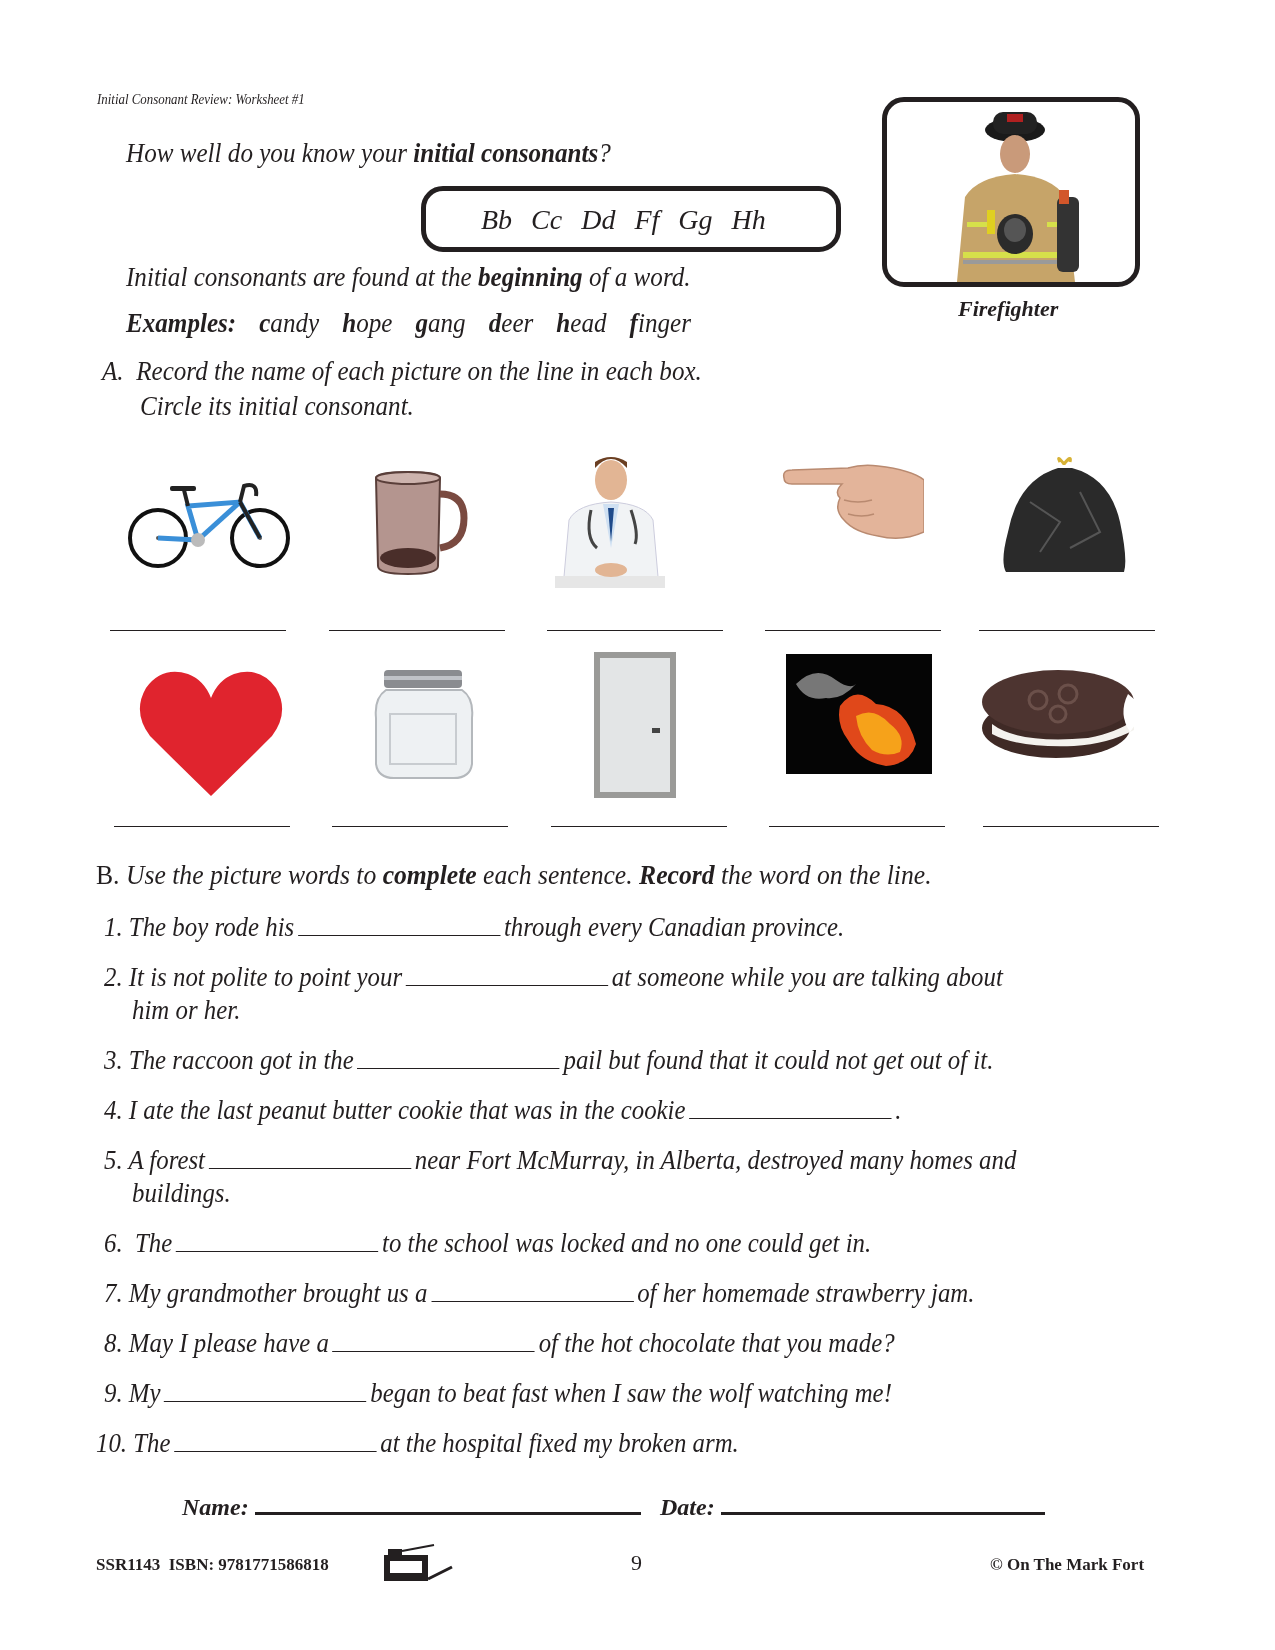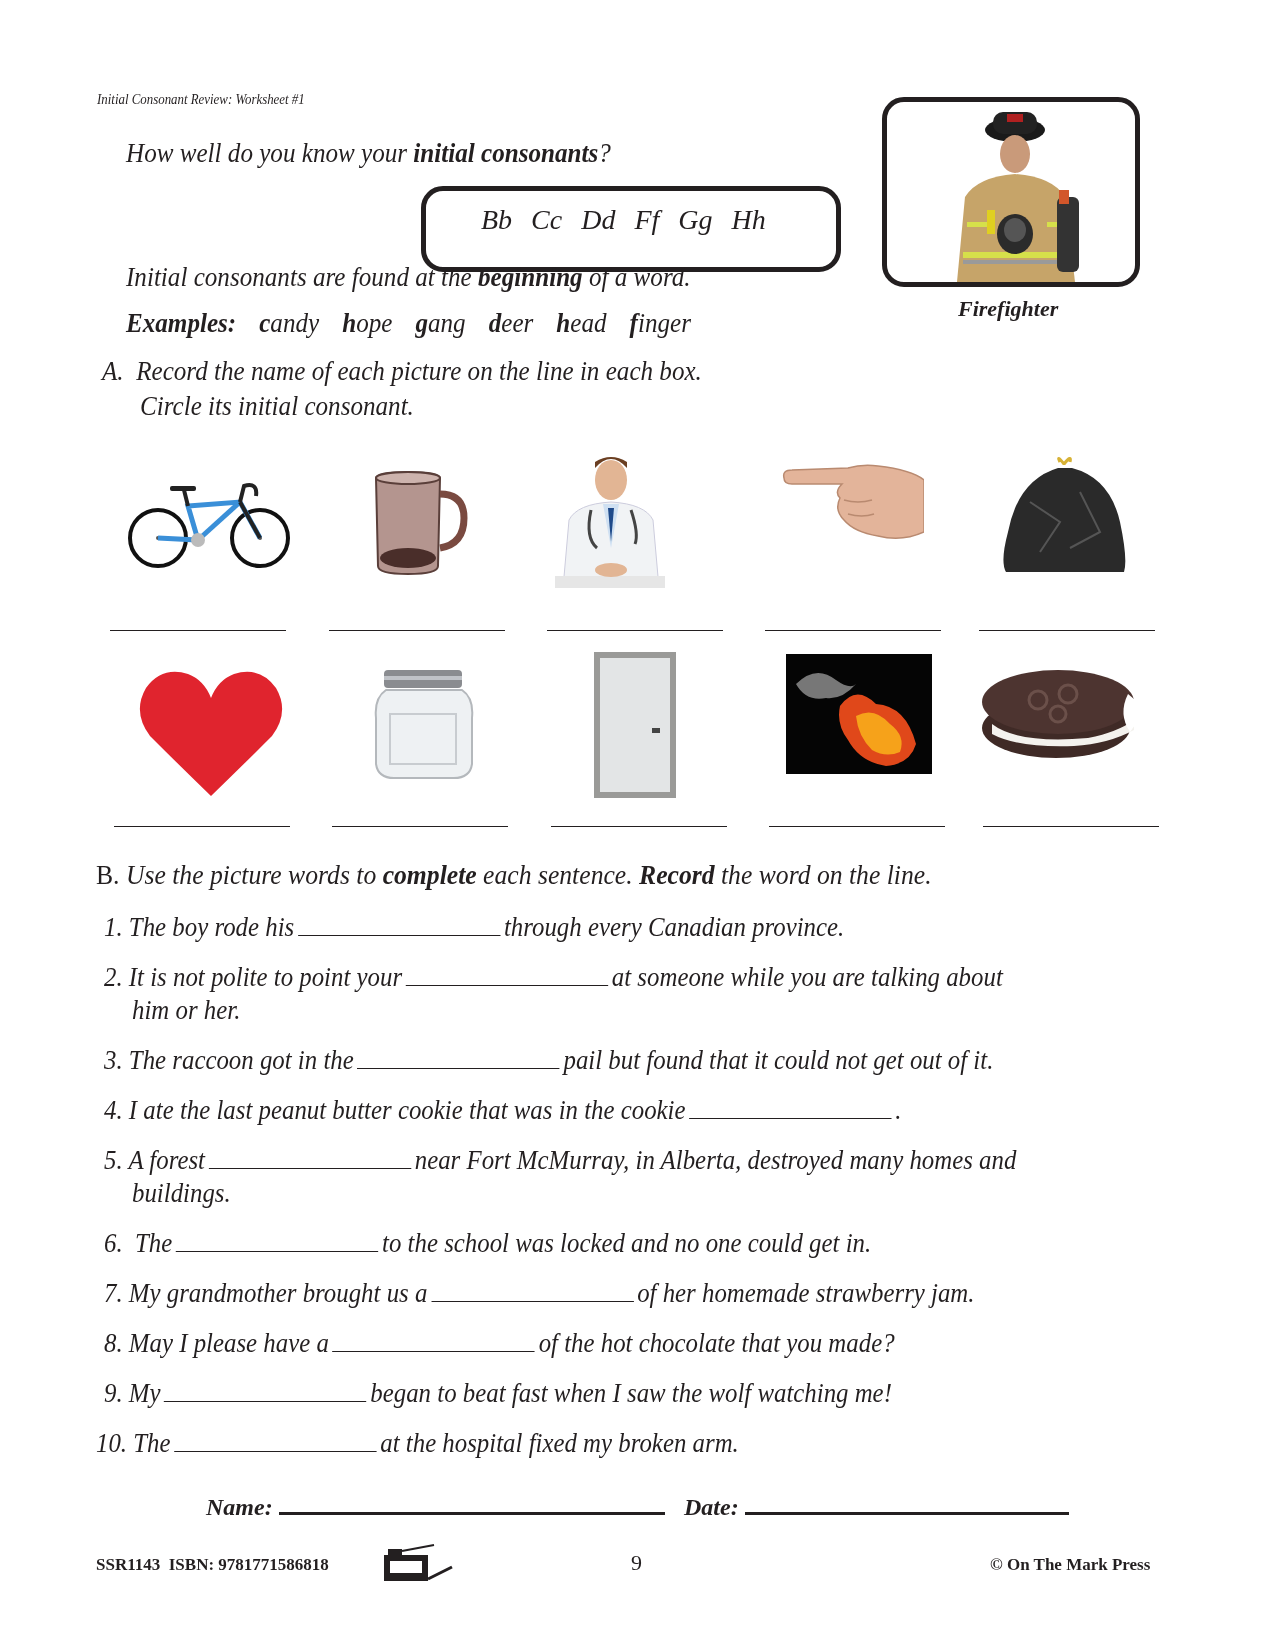--- a/index.html
+++ b/index.html
@@ -2,35 +2,35 @@
 <html><head>
 <meta charset="utf-8">
 <style>
   html, body { margin:0; padding:0; background:#ffffff; }
   body { width:1275px; height:1650px; position:relative; overflow:hidden;
          font-family:"Liberation Serif","DejaVu Serif",serif; color:#231f20; }
   .abs { position:absolute; }
   .b { font-weight:bold; }
   .header-title { left:97px; top:92px; font-size:14px; font-style:italic; transform:scaleX(0.92); transform-origin:left; }
   .q-line { left:126px; top:138px; font-size:27px; font-style:italic; transform:scaleX(0.93); transform-origin:left; }
-  .letters-box { left:421px; top:186px; width:420px; height:86px; border:5px solid #231f20; border-radius:22px; box-sizing:border-box; }
+  .letters-box { left:421px; top:186px; width:420px; height:66px; border:5px solid #231f20; border-radius:22px; box-sizing:border-box; }
   .letters { position:absolute; left:55px; top:13px; font-size:28px; font-style:italic; word-spacing:12px; white-space:nowrap; }
   .def-line { left:126px; top:262px; font-size:27px; font-style:italic; transform:scaleX(0.93); transform-origin:left; white-space:nowrap; }
   .ex-line { left:126px; top:308px; font-size:27px; font-style:italic; white-space:nowrap; transform:scaleX(0.93); transform-origin:left; }
   .ex-line .word { margin-left:18px; }
   .ff-frame { left:882px; top:97px; width:258px; height:190px; border:5px solid #231f20; border-radius:22px; box-sizing:border-box; overflow:hidden; background:#fff; }
   .ff-caption { left:958px; top:296px; font-size:22px; font-style:italic; font-weight:bold; }
   .secA1 { left:102px; top:356px; font-size:27px; font-style:italic; white-space:nowrap; transform:scaleX(0.93); transform-origin:left; }
   .secA2 { left:140px; top:391px; font-size:27px; font-style:italic; white-space:nowrap; transform:scaleX(0.93); transform-origin:left; }
   .pic { position:absolute; }
   .ansline { position:absolute; height:0; border-top:1.5px solid #231f20; width:176px; }
   .secB { left:96px; top:860px; font-size:27px; font-style:italic; white-space:nowrap; transform:scaleX(0.95); transform-origin:left; }
   .sent { position:absolute; font-size:27px; font-style:italic; white-space:nowrap; transform:scaleX(0.92); transform-origin:left; }
   .blank { display:inline-block; width:220px; border-bottom:1.5px solid #231f20; height:22px; vertical-align:baseline; margin:0 4px; }
-  .name-row { position:absolute; top:1490px; font-size:24px; font-style:italic; font-weight:bold; white-space:nowrap;margin-left:24px; }
+  .name-row { position:absolute; top:1490px; font-size:24px; font-style:italic; font-weight:bold; white-space:nowrap; }
   .sigline { display:inline-block; border-bottom:3px solid #231f20; height:22px; vertical-align:baseline; margin-left:6px; }
   .footer { position:absolute; top:1555px; font-size:17px; font-weight:bold; white-space:nowrap; }
   .pagenum { position:absolute; left:631px; top:1550px; font-size:22px; }
 </style>
 </head>
 <body>
 
 <div class="abs header-title">Initial Consonant Review: Worksheet #1</div>
 
 <div class="abs q-line">
@@ -224,13 +224,13 @@
   <span>SSR1143</span>&nbsp; <span>ISBN: 9781771586818</span>
 </div>
 <svg class="abs" style="left:382px;top:1543px" width="74" height="40" viewBox="0 0 74 40">
   <rect x="2" y="12" width="44" height="26" fill="#231f20"></rect>
   <rect x="8" y="18" width="32" height="12" fill="#fff"></rect>
   <rect x="6" y="6" width="14" height="6" fill="#231f20"></rect>
   <line x1="20" y1="8" x2="52" y2="2" stroke="#231f20" stroke-width="2"></line>
   <line x1="46" y1="36" x2="70" y2="24" stroke="#231f20" stroke-width="3"></line>
 </svg>
 <div class="pagenum">9</div>
-<div class="footer" style="left:990px">© On The Mark Press</div>
+<div class="footer" style="left:990px">© On The Mark Fort</div>
 
 </body></html>

